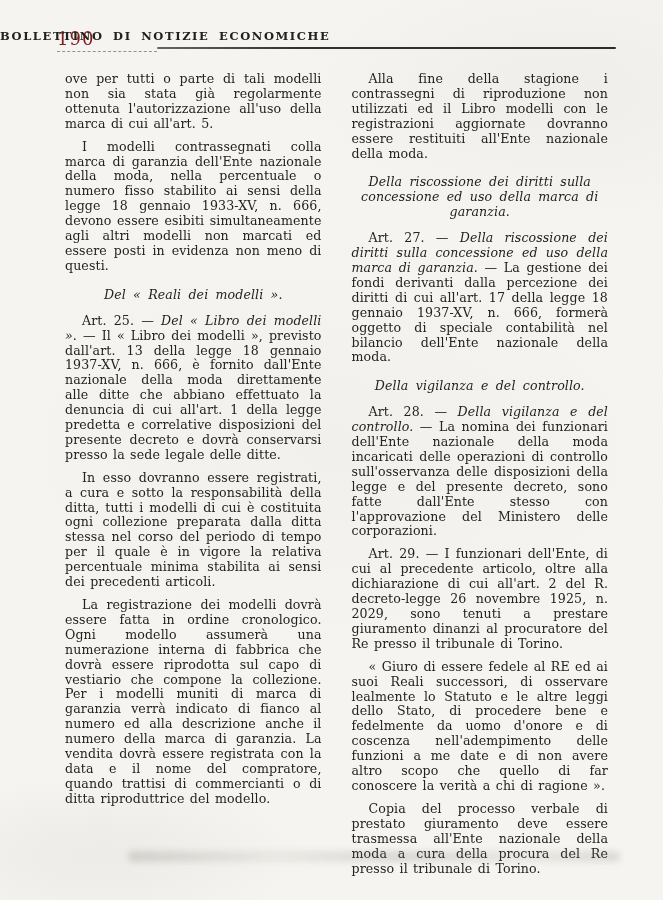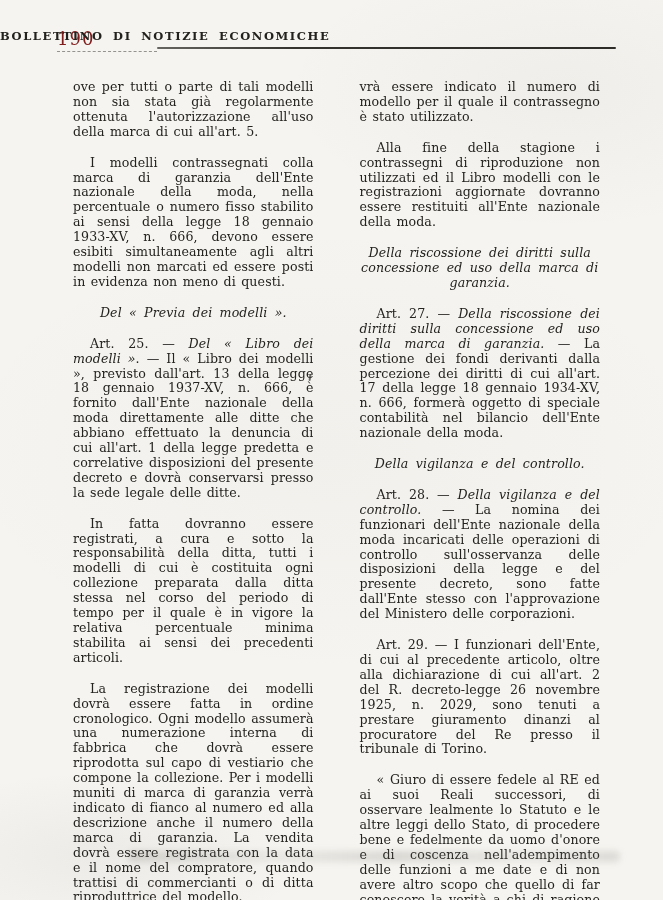--- a/index.html
+++ b/index.html
@@ -47,21 +47,21 @@
     border-radius: 1px;
   }
 
   .columns {
     position: absolute; top: 64px; left: 57px; right: 47px;
     display: flex; gap: 14px;
   }
   .col { flex: 1 1 0; }
 
   .para, .heading {
-    margin: 16px;
+    margin: 8px;
     font-size: 12.6px;
     line-height: 14.9px;
     text-align: justify;
     word-spacing: 0.1em;
     letter-spacing: 0.1px;
   }
   .para { text-indent: 17px; }
   .para.noindent { text-indent: 0; }
   .heading {
     text-align: center;
@@ -97,30 +97,29 @@
 
   <div class="header-rule">
     <span class="rule-dashed"></span>
     <span class="rule-solid"></span>
   </div>
 
   <main class="columns">
     <div class="col" id="col-left">
         <p class="para noindent"><span>ove per tutti o parte di tali modelli non sia stata già regolarmente ottenuta l'autorizzazione all'uso della marca di cui all'art. 5.</span></p>
         <p class="para"><span>I modelli contrassegnati colla marca di garanzia dell'Ente nazionale della moda, nella percentuale o numero fisso stabilito ai sensi della legge 18 gennaio 1933-XV, n. 666, devono essere esibiti simultaneamente agli altri modelli non marcati ed essere posti in evidenza non meno di questi.</span></p>
-        <div class="heading"><span class="it">Del « Previa dei modelli ».</span></div>
+        <div class="heading"><span class="it">Del « Reali dei modelli ».</span></div>
         <p class="para"><span>Art. 25. — </span><span class="it">Del « Libro dei modelli »</span><span>. — Il « Libro dei modelli », previsto dall'art. 13 della legge 18 gennaio 1937-XV, n. 666, è fornito dall'Ente nazionale della moda direttamente alle ditte che abbiano effettuato la denuncia di cui all'art. 1 della legge predetta e correlative disposizioni del presente decreto e dovrà conservarsi presso la sede legale delle ditte.</span></p>
-        <p class="para"><span>In fatta dovranno essere registrati, a cura e sotto la responsabilità della ditta, tutti i modelli di cui è costituita ogni collezione preparata dalla ditta stessa nel corso del periodo di tempo per il quale è in vigore la relativa percentuale minima stabilita ai sensi dei precedenti articoli.</span></p>
+        <p class="para"><span>In esso dovranno essere registrati, a cura e sotto la responsabilità della ditta, tutti i modelli di cui è costituita ogni collezione preparata dalla ditta stessa nel corso del periodo di tempo per il quale è in vigore la relativa percentuale minima stabilita ai sensi dei precedenti articoli.</span></p>
         <p class="para"><span>La registrazione dei modelli dovrà essere fatta in ordine cronologico. Ogni modello assumerà una numerazione interna di fabbrica che dovrà essere riprodotta sul capo di vestiario che compone la collezione. Per i modelli muniti di marca di garanzia verrà indicato di fianco al numero ed alla descrizione anche il numero della marca di garanzia. La vendita dovrà essere registrata con la data e il nome del compratore, quando trattisi di commercianti o di ditta riproduttrice del modello.</span></p>
       </div>
     <div class="col" id="col-right">
-        <p class="para noindent"><span>vrà essere indicato il numero di modello per il quale il contrassegno è stato utilizzato.</span></p>
         <p class="para"><span>Alla fine della stagione i contrassegni di riproduzione non utilizzati ed il Libro modelli con le registrazioni aggiornate dovranno essere restituiti all'Ente nazionale della moda.</span></p>
         <div class="heading"><span class="it">Della riscossione dei diritti sulla concessione ed uso della marca di garanzia.</span></div>
-        <p class="para"><span>Art. 27. — </span><span class="it">Della riscossione dei diritti sulla concessione ed uso della marca di garanzia.</span><span> — La gestione dei fondi derivanti dalla percezione dei diritti di cui all'art. 17 della legge 18 gennaio 1934-XV, n. 666, formerà oggetto di speciale contabilità nel bilancio dell'Ente nazionale della moda.</span></p>
+        <p class="para"><span>Art. 27. — </span><span class="it">Della riscossione dei diritti sulla concessione ed uso della marca di garanzia.</span><span> — La gestione dei fondi derivanti dalla percezione dei diritti di cui all'art. 17 della legge 18 gennaio 1937-XV, n. 666, formerà oggetto di speciale contabilità nel bilancio dell'Ente nazionale della moda.</span></p>
         <div class="heading"><span class="it">Della vigilanza e del controllo.</span></div>
         <p class="para"><span>Art. 28. — </span><span class="it">Della vigilanza e del controllo.</span><span> — La nomina dei funzionari dell'Ente nazionale della moda incaricati delle operazioni di controllo sull'osservanza delle disposizioni della legge e del presente decreto, sono fatte dall'Ente stesso con l'approvazione del Ministero delle corporazioni.</span></p>
         <p class="para"><span>Art. 29. — I funzionari dell'Ente, di cui al precedente articolo, oltre alla dichiarazione di cui all'art. 2 del R. decreto-legge 26 novembre 1925, n. 2029, sono tenuti a prestare giuramento dinanzi al procuratore del Re presso il tribunale di Torino.</span></p>
         <p class="para"><span>« Giuro di essere fedele al RE ed ai suoi Reali successori, di osservare lealmente lo Statuto e le altre leggi dello Stato, di procedere bene e fedelmente da uomo d'onore e di coscenza nell'adempimento delle funzioni a me date e di non avere altro scopo che quello di far conoscere la verità a chi di ragione ».</span></p>
         <p class="para"><span>Copia del processo verbale di prestato giuramento deve essere trasmessa all'Ente nazionale della moda a cura della procura del Re presso il tribunale di Torino.</span></p>
       </div>
   </main>
 
   <div class="scan-speck"></div>
   <div class="scan-smudge"></div>

